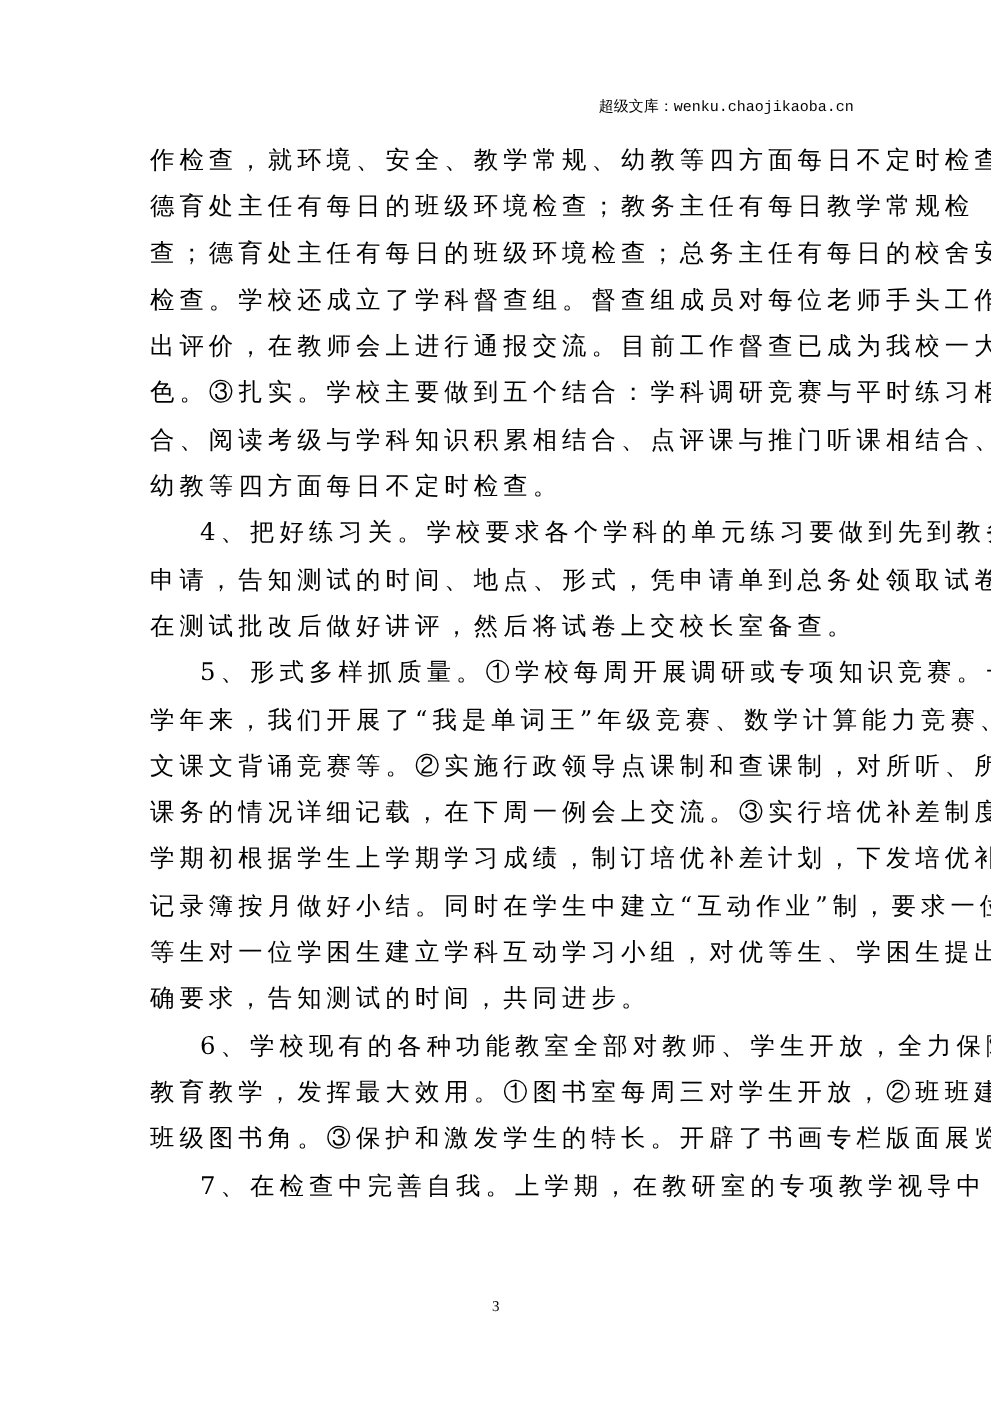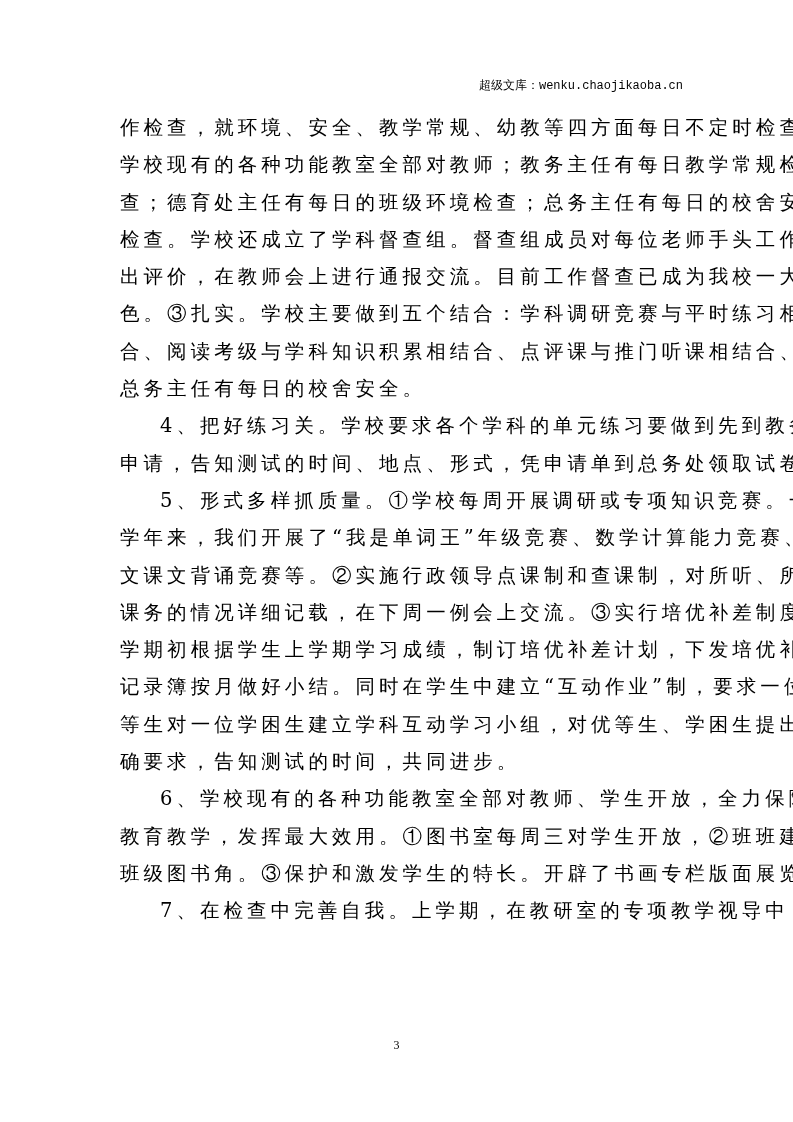--- a/index.html
+++ b/index.html
@@ -63,29 +63,30 @@
 <body>
 
 <div class="page">
 
   <div class="header">
     <span>超级文库：</span><span>wenku.chaojikaoba.cn</span>
   </div>
 
   <div class="body-text">
     <div class="line">作检查，就环境、安全、教学常规、幼教等四方面每日不定时检查；</div>
-    <div class="line">学校现有的各种功能教室全部对教师；教务主任有每日教学常规检</div>
+    <div class="line">德育处主任有每日的班级环境检查；教务主任有每日教学常规检</div>
     <div class="line">查；德育处主任有每日的班级环境检查；总务主任有每日的校舍安全</div>
     <div class="line">检查。学校还成立了学科督查组。督查组成员对每位老师手头工作作</div>
     <div class="line">出评价，在教师会上进行通报交流。目前工作督查已成为我校一大特</div>
     <div class="line">色。③扎实。学校主要做到五个结合：学科调研竞赛与平时练习相结</div>
     <div class="line">合、阅读考级与学科知识积累相结合、点评课与推门听课相结合、教</div>
-    <div class="line">总务主任有每日的校舍安全。</div>
+    <div class="line">幼教等四方面每日不定时检查。</div>
     <div class="line indent">4、把好练习关。学校要求各个学科的单元练习要做到先到教务</div>
     <div class="line">申请，告知测试的时间、地点、形式，凭申请单到总务处领取试卷，</div>
+    <div class="line">在测试批改后做好讲评，然后将试卷上交校长室备查。</div>
     <div class="line indent">5、形式多样抓质量。①学校每周开展调研或专项知识竞赛。一</div>
     <div class="line">学年来，我们开展了“我是单词王”年级竞赛、数学计算能力竞赛、语</div>
     <div class="line">文课文背诵竞赛等。②实施行政领导点课制和查课制，对所听、所查</div>
     <div class="line">课务的情况详细记载，在下周一例会上交流。③实行培优补差制度，</div>
     <div class="line">学期初根据学生上学期学习成绩，制订培优补差计划，下发培优补差</div>
     <div class="line">记录簿按月做好小结。同时在学生中建立“互动作业”制，要求一位优</div>
     <div class="line">等生对一位学困生建立学科互动学习小组，对优等生、学困生提出明</div>
     <div class="line">确要求，告知测试的时间，共同进步。</div>
     <div class="line indent">6、学校现有的各种功能教室全部对教师、学生开放，全力保障</div>
     <div class="line">教育教学，发挥最大效用。①图书室每周三对学生开放，②班班建立</div>

